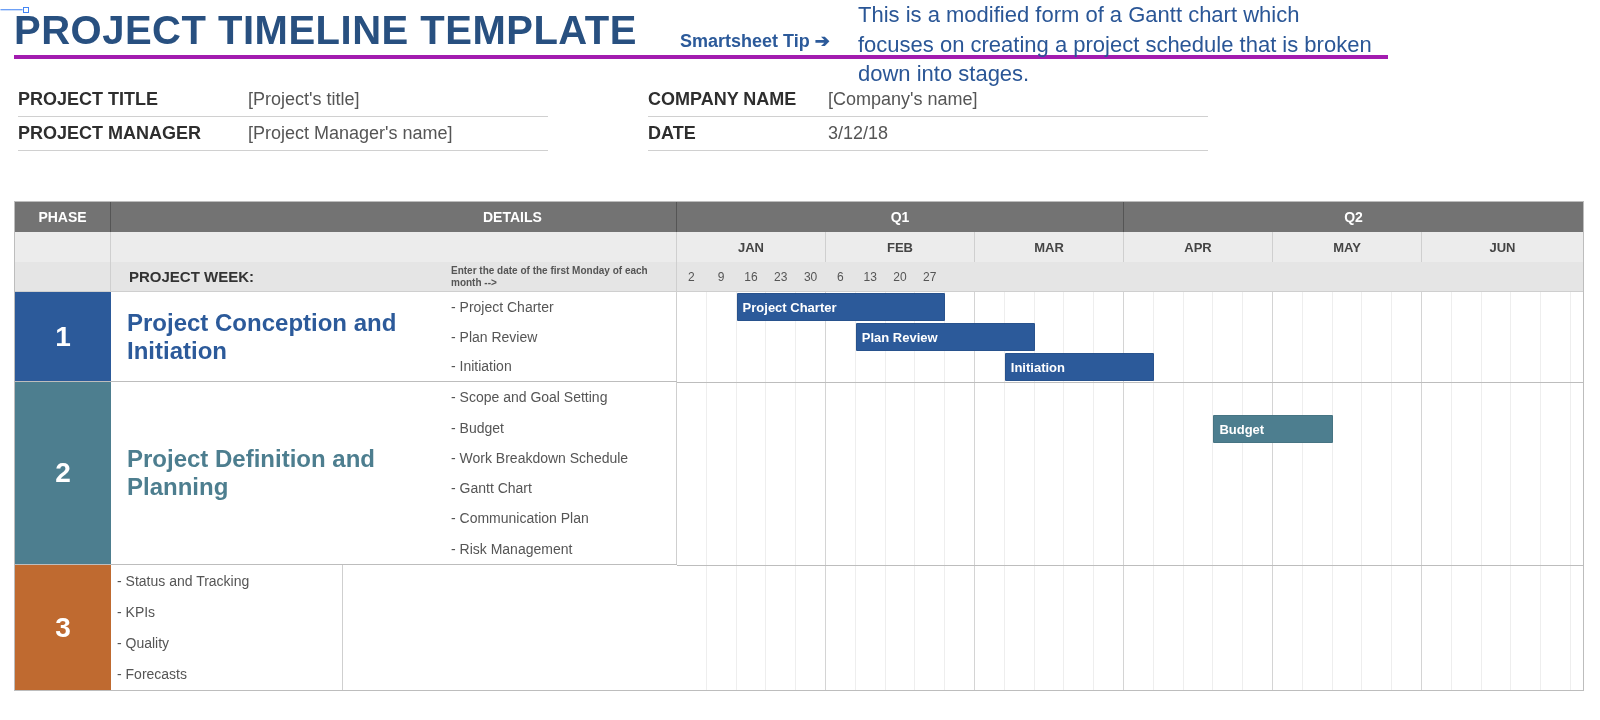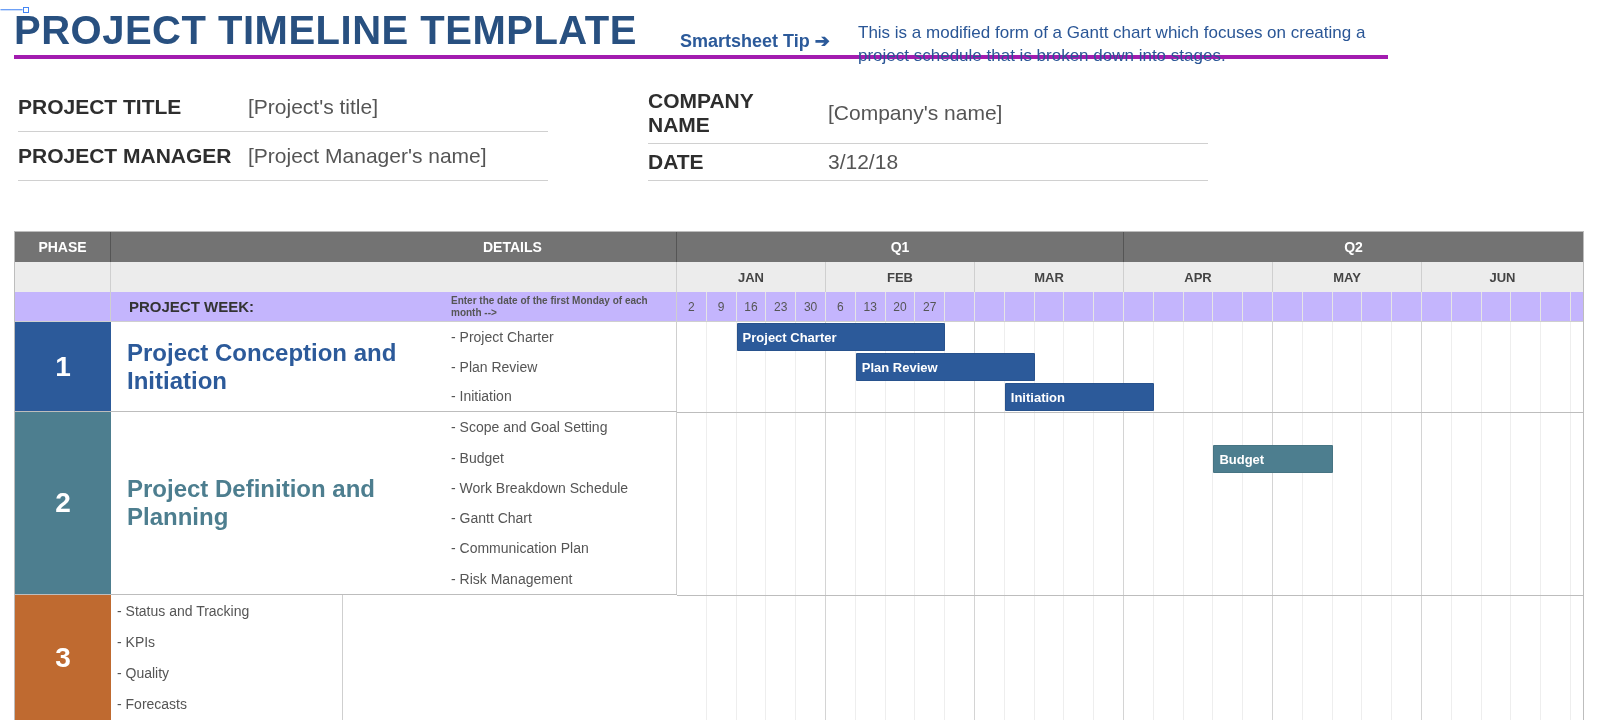--- a/index.html
+++ b/index.html
@@ -9,25 +9,25 @@
   
   .edge-mark { position: absolute; top: 0; left: 0; font-size: 12px; color: #4285f4; }
   .edge-mark .sq { display:inline-block; width:6px; height:6px; border:1px solid #4285f4; background:#fff; vertical-align:middle; }
   .edge-mark .dl { color:#4285f4; }
 
   .header { padding: 8px 14px 10px 14px; }
   .title-row { display: flex; align-items: center; gap: 40px; }
   .main-title { font-size: 40px; font-weight: 800; letter-spacing: .5px; color: #285080; text-transform: uppercase; border-bottom: 4px solid #a21caf; padding-bottom: 2px; width: 1374px; }
   .tip-link { position:absolute; left: 680px; top: 30px; font-size: 18px; font-weight: 700; color: #2c5a9a; cursor: pointer; }
   .tip-arrow { color:#2c5a9a; }
-  .tip-text { position:absolute; left: 858px; top: 22px; width: 520px; font-size: 17px; line-height: 1.35; color: #2a5696; font-weight: 500; }
+  .tip-text { position:absolute; left: 858px; top: 0; width: 520px; font-size: 22px; line-height: 1.35; color: #2a5696; font-weight: 500; }
 
   .meta { display:flex; gap: 100px; padding: 14px 14px 0 18px; }
   .meta table { border-collapse: collapse; }
-  .meta td { border-bottom: 1px solid #d0d0d0; font-size: 21px; padding: 6px 8px 6px 0; }
+  .meta td { border-bottom: 1px solid #d0d0d0; font-size: 18px; padding: 6px 8px 6px 0; }
   .meta td.l { font-weight: 800; color:#2e2e2e; width: 230px; text-transform: uppercase; }
   .meta td.v { color:#555; width: 300px; }
   .meta .col2 td.l { width: 180px; }
   .meta .col2 td.v { width: 380px; }
 
   
   .grid { margin-top: 50px; margin-left: 14px; width: 1570px; border: 1px solid #bdbdbd; overflow:hidden; }
   .hdr1 { display:flex; height: 30px; background:#737373; color:#fff; font-size:14px; font-weight:700; }
   .hdr1 .phase { width: 96px; display:flex; align-items:center; justify-content:center; border-right:1px solid #555; }
   .hdr1 .det   { width: 566px; display:flex; align-items:center; padding-left:372px; border-right:1px solid #555; }
@@ -35,21 +35,21 @@
   .hdr1 .q1    { width: 447px; }
   .hdr1 .q2    { width: 459px; border-right:none; }
 
   .hdr2 { display:flex; height: 30px; background:#ececec; color:#444; font-size:13px; font-weight:700; }
   .hdr2 .phase { width: 96px; border-right:1px solid #cfcfcf; }
   .hdr2 .det   { width: 566px; border-right:1px solid #cfcfcf; }
   .hdr2 .mon   { display:flex; align-items:center; justify-content:center; border-right:1px solid #cfcfcf; }
   .mw0 { width:149px; } .mw1 { width:149px; } .mw2 { width:149px; }
   .mw3 { width:149px; } .mw4 { width:149px; } .mw5 { width:161px; border-right:none !important; }
 
-  .hdr3 { display:flex; height: 30px; background:#c4b5fd; color:#444; font-size:12px; border-bottom:1px solid #cfcfcf; }
+  .hdr3 { display:flex; height: 30px; background:#e5e5e5; color:#444; font-size:12px; border-bottom:1px solid #cfcfcf; }
   .hdr3 .phase { width: 96px; border-right:1px solid #cfcfcf; }
   .hdr3 .pwlabel { width: 334px; display:flex; align-items:center; padding-left:18px; font-weight:800; color:#333; font-size:15px; }
   .hdr3 .hint { width: 232px; border-right:1px solid #cfcfcf; font-size:10px; color:#555; font-weight:700; display:flex; align-items:center; padding: 0 6px; line-height:1.2; }
   .hdr3 .weeks { flex:1; display:flex; }
   .hdr3 .wc { width:29.8px; border-right:1px solid #e5e5e5; display:flex; align-items:center; justify-content:center; font-size:12px; color:#555; }
 
   .body { display:flex; }
   .body-left { width: 662px; }
   .body-right { flex:1; position:relative; background:#fff; }
 

